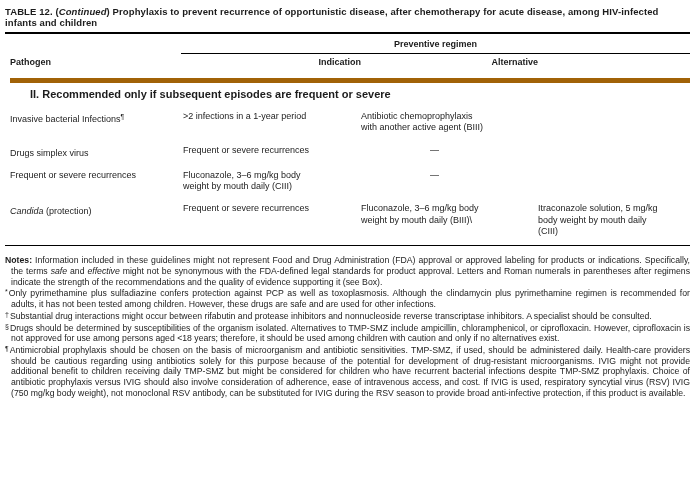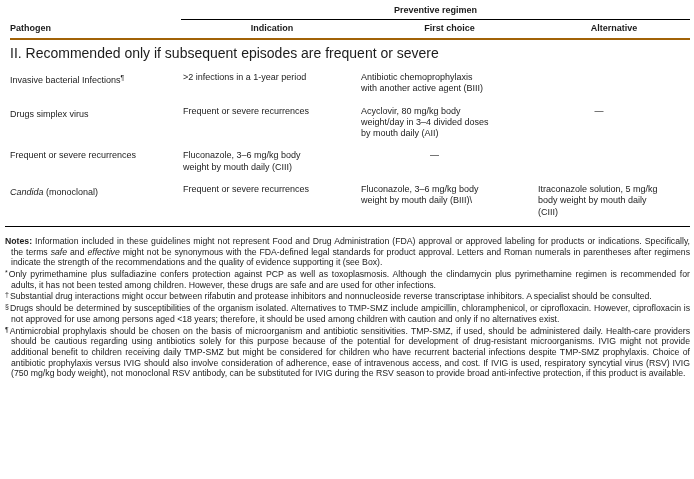--- a/index.html
+++ b/index.html
@@ -22,25 +22,25 @@
   .title .cont { font-style:italic; }
 
   
   .tablewrap { margin:0 4px 0 10px; width:680px; }
   .spanner {
     margin-top:5px; margin-left:171px; width:509px;
     text-align:center; font-weight:bold; font-size:9px;
     padding-bottom:4px; border-bottom:1px solid #000;
   }
   .grid { display:grid; grid-template-columns:173px 178px 177px 152px; }
-  .headrow { padding-top:3px; padding-bottom:5px; border-bottom:2px solid #a16207; }
-  .headrow .h { font-weight:bold; font-size:9px; text-align:center; }
+  .headrow { padding-top:3px; padding-bottom:11px; border-bottom:5px solid #a16207; }
+  .headrow .h { font-weight:bold; font-size:9px; text-align:right; }
   .headrow .h.first { text-align:left; }
   .section {
-    margin-top:5px; font-weight:normal; font-size:14px;
+    margin-top:5px; font-weight:bold; font-size:11px;margin-left:20px;
   }
   .row { margin-top:11px; }
   .row:first-of-type { margin-top:7px; }
   .cell {
     font-size:9px; line-height:11.3px; white-space:pre;
     padding-right:6px;
   }
   .cell.dash { text-align:center; padding-right:30px; }
   .pathogen .em { font-style:italic; }
   .pathogen sup { font-size:6.5px; vertical-align:3px; }
@@ -56,59 +56,56 @@
   .note { padding-left:6px; text-indent:-6px; }
   .note .lbl { font-weight:bold; }
   .note .em { font-style:italic; }
   .fn-marker { font-size:7px; vertical-align:2px; padding-right:1px; }
 </style>
 </head>
 <body>
 
 <div class="page">
 
+  <div class="title"><span>TABLE 12. (</span><span class="cont">Continued</span><span>) Prophylaxis to prevent recurrence of opportunistic disease, after chemotherapy for acute disease, among HIV-infected infants and children</span></div>
 
   <div class="tablewrap">
 
     <div class="spanner">Preventive regimen</div>
 
     <div class="grid headrow">
       <div class="h first">Pathogen</div>
       <div class="h">Indication</div>
-      <div class="h">First choice</div>
       <div class="h">Alternative</div>
     </div>
 
     <div class="section">II. Recommended only if subsequent episodes are frequent or severe</div>
 
     <div class="grid row">
       <div class="cell pathogen"><span class="em"></span><span>Invasive bacterial Infections</span><sup>¶</sup></div>
       <div class="cell">&gt;2 infections in a 1-year period</div>
       <div class="cell">Antibiotic chemoprophylaxis
 with another active agent (BIII)</div>
     </div>
 
     <div class="grid row">
       <div class="cell pathogen"><span class="em"></span><span>Drugs simplex virus</span><sup></sup></div>
       <div class="cell">Frequent or severe recurrences</div>
-      <div class="cell">Acyclovir, 80 mg/kg body
-weight/day in 3–4 divided doses
-by mouth daily (AII)</div>
       <div class="cell dash">—</div>
     </div>
 
     <div class="grid row">
       <div class="cell">Frequent or severe recurrences</div>
       <div class="cell">Fluconazole, 3–6 mg/kg body
 weight by mouth daily (CIII)</div>
       <div class="cell dash">—</div>
     </div>
 
     <div class="grid row">
-      <div class="cell pathogen"><span class="em">Candida</span><span> (monoclonal)</span><sup></sup></div>
+      <div class="cell pathogen"><span class="em">Candida</span><span> (protection)</span><sup></sup></div>
       <div class="cell">Frequent or severe recurrences</div>
       <div class="cell">Fluconazole, 3–6 mg/kg body
 weight by mouth daily (BIII)\</div>
       <div class="cell">Itraconazole solution, 5 mg/kg
 body weight by mouth daily
 (CIII)</div>
     </div>
 
   </div>
 

